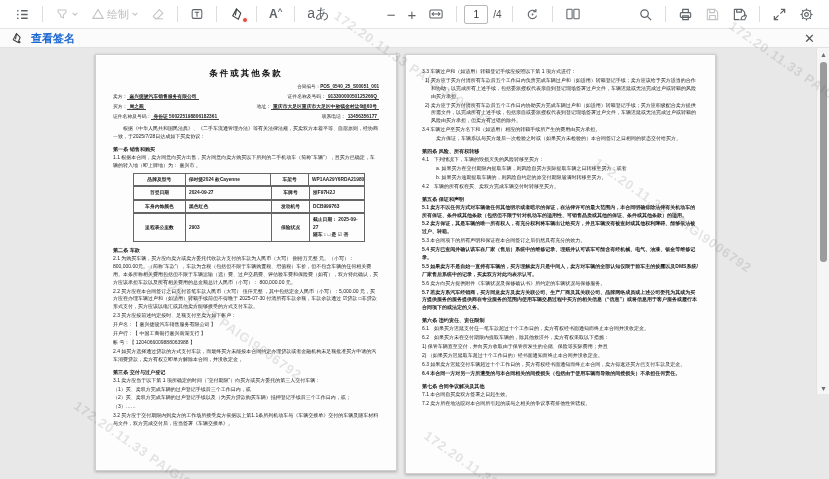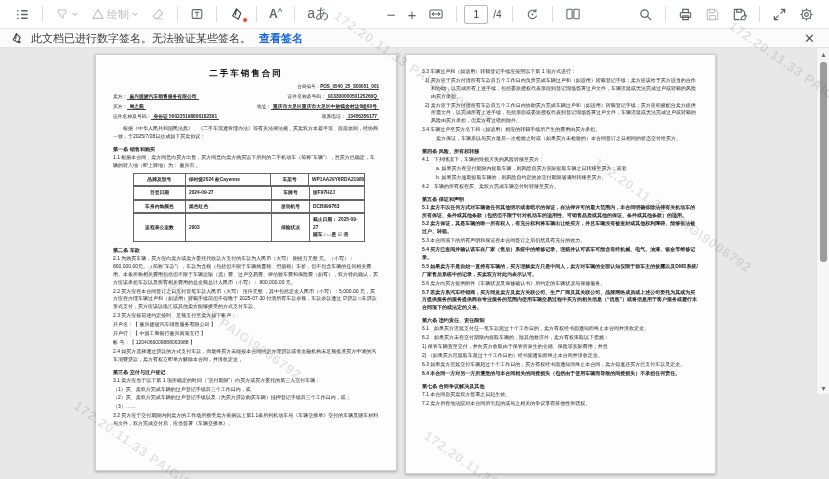--- a/index.html
+++ b/index.html
@@ -227,29 +227,28 @@
       </div>
     </div>
   </div>
 
   <div class="notif">
     <svg width="13" height="13" viewBox="0 0 16 16" fill="none" stroke="#3c4043" stroke-width="1.3">
       <path d="M8 2l4.5 4.5L10 13 4 9.5z"></path>
         <path d="M8 2L6.8 9"></path>
         <circle cx="11.5" cy="12.5" r="1.4" fill="#3c4043" stroke="none"></circle>
     </svg>
-    <span class="msg">此文档已进行数字签名。无法验证某些签名。</span>
     <span class="link">查看签名</span>
     <span class="close">✕</span>
   </div>
 
   <div class="viewer">
 
     <div class="page page1 doc">
-      <div class="doc-title">二手车销售合同</div>
+      <div class="doc-title">条件或其他条款</div>
       <div class="contract-no">
         <span>合同编号：</span><b>POS_0540_25_S00051_001</b>
       </div>
       <div class="frow">
         <span class="fld"><span>卖方：</span><span class="val">嘉兴捷骏汽车销售服务有限公司</span></span>
         <span class="fld"><span>证件名称及号码：</span><span class="val">91330000050125266Q</span></span>
       </div>
       <div class="frow">
         <span class="fld"><span>买方：</span><span class="val">周之燕</span></span>
         <span class="fld"><span>地址：</span><span class="val">重庆市大足区重庆市大足区中敖镇金村盐6组60号</span></span>

